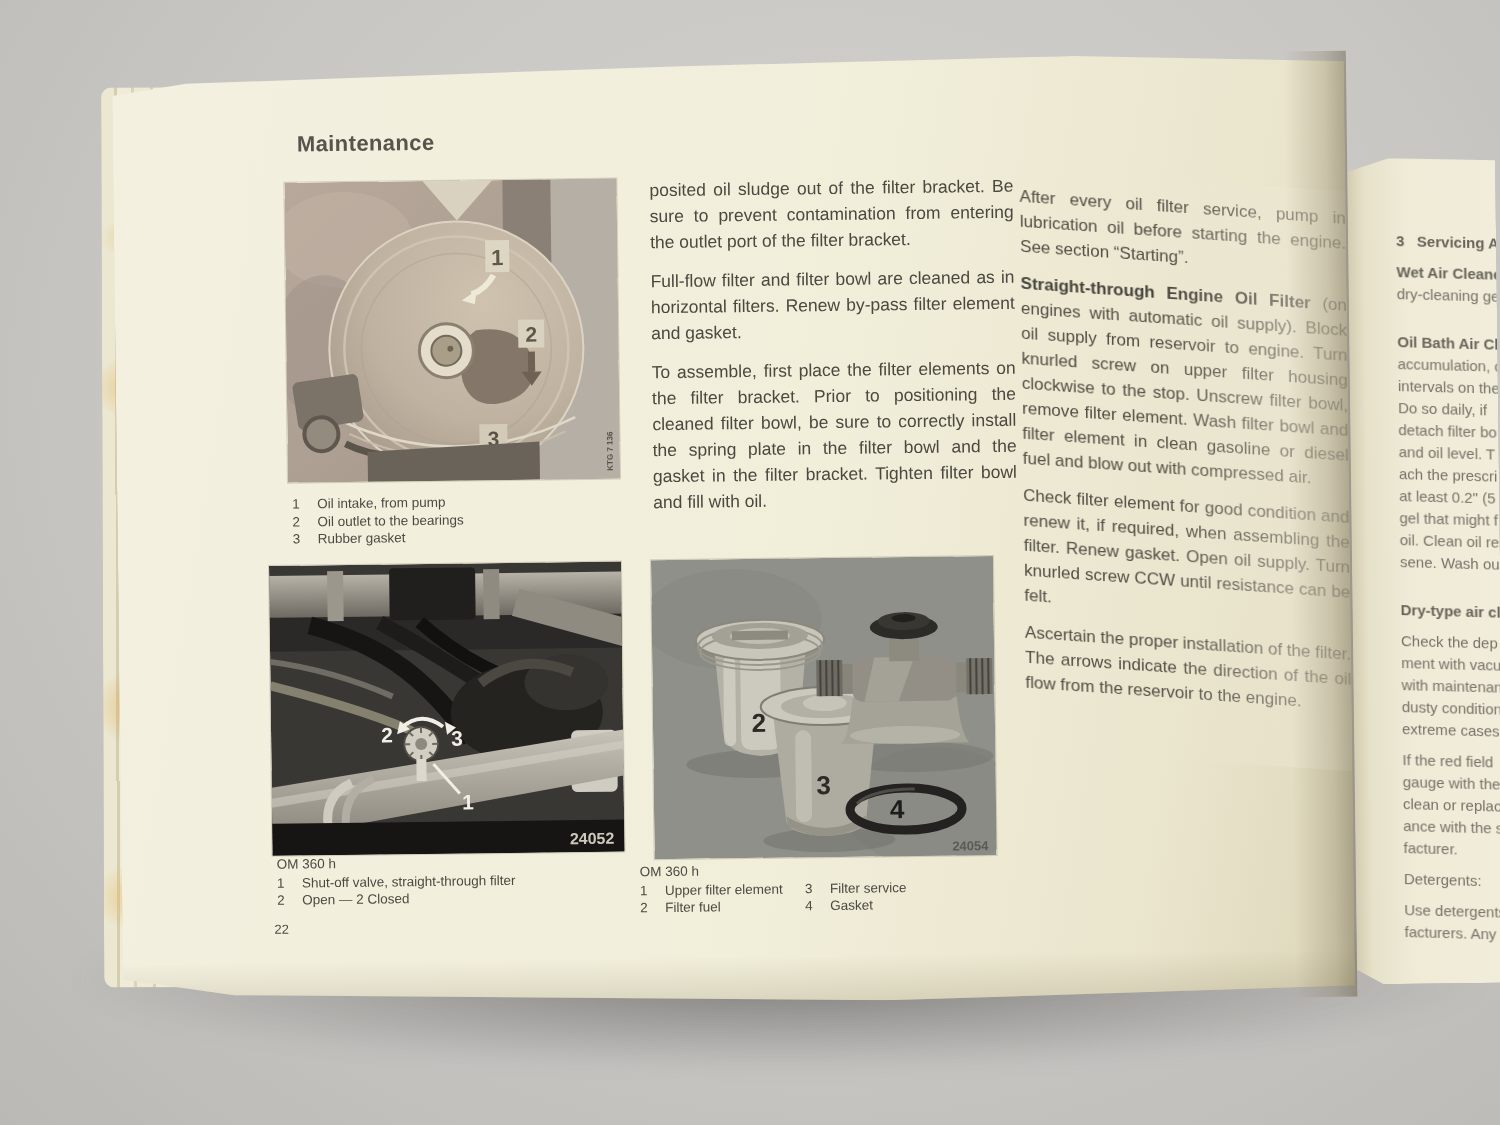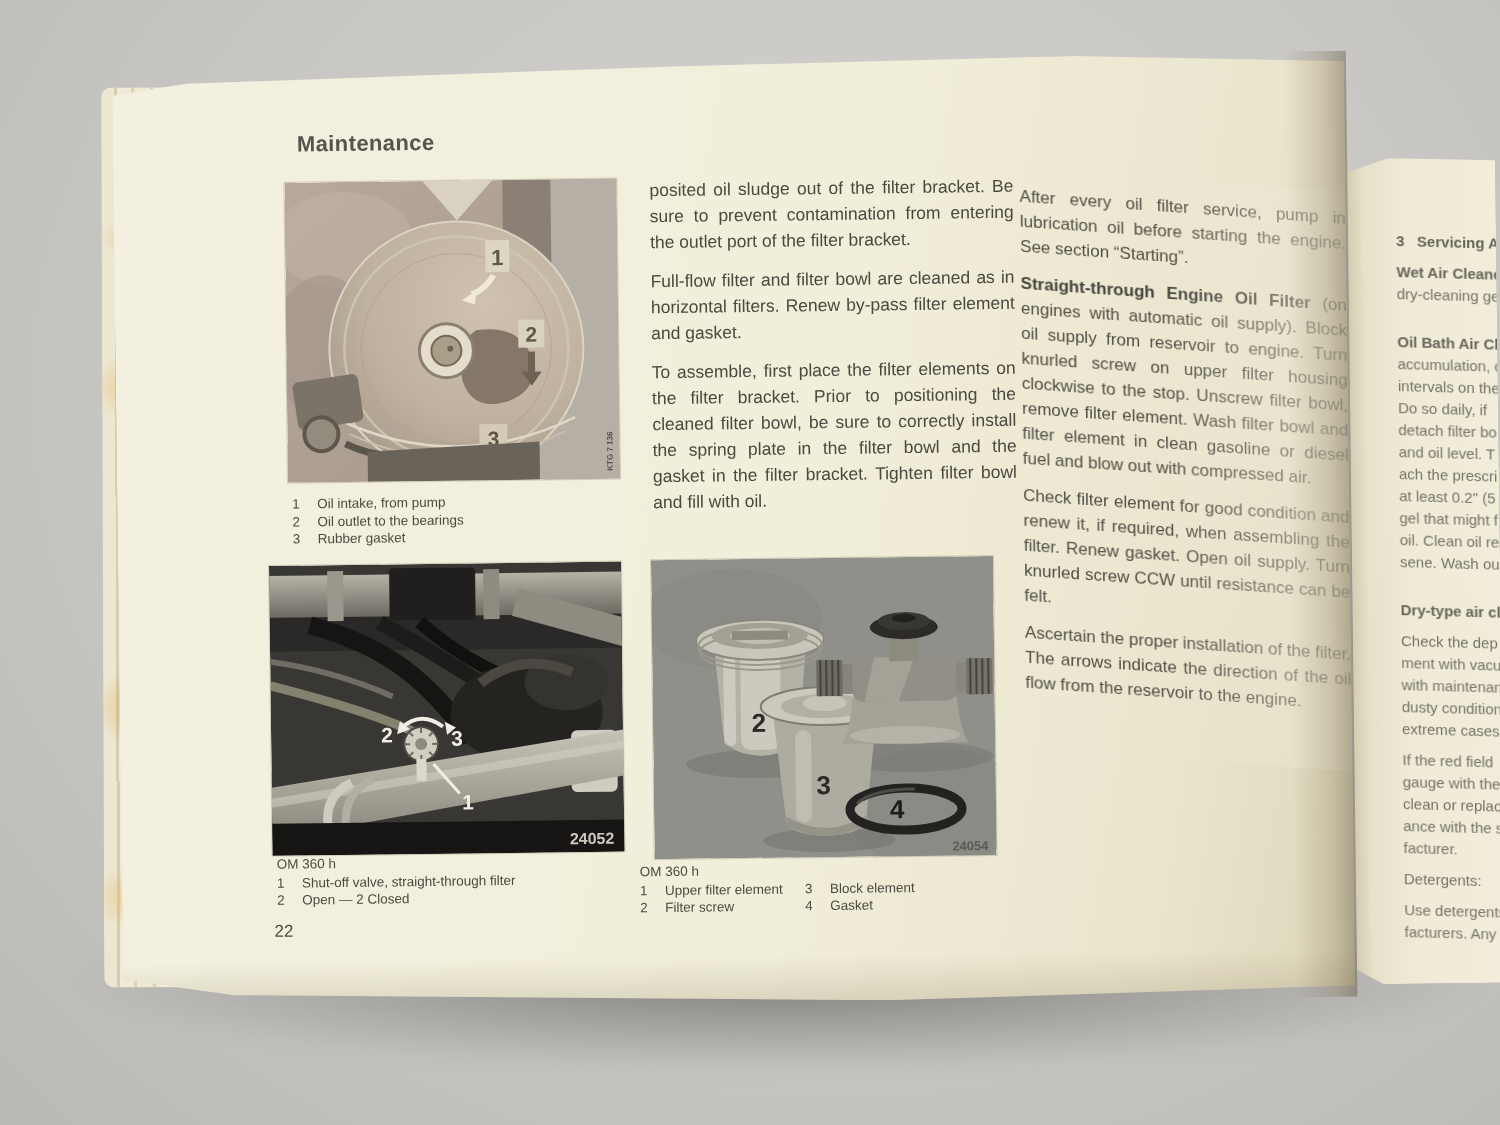--- a/index.html
+++ b/index.html
@@ -56,21 +56,21 @@
     position:absolute; left:1352px; top:166px; width:148px; height:826px;
     background: linear-gradient(90deg, #d3ccb1 0, #e6e1c9 16px, #efebd7 58px, #f1edda 100%);
     clip-path: polygon(0 1.6%, 28% 0, 100% .4%, 100% 100%, 18% 100%, 0 98.2%);
     overflow:hidden;
   }
 
   .heading {
     position:absolute; left:184px; top:66px;
     font-size:22px; font-weight:bold; color:#56544c; letter-spacing:.4px;
   }
-  .pagenum { position:absolute; left:152px; top:856px; font-size:17px; color:#4c4a42; }
+  .pagenum { position:absolute; left:152px; top:856px; font-size:13px; color:#4c4a42; }
 
   .photo { position:absolute; box-shadow:0 0 0 1px rgba(120,112,92,.25); }
   .photo svg { display:block; }
   .photo1 { left:171px; top:117px; }
   .photo2 { left:151px; top:500px; }
   .photo3 { left:533px; top:499px; }
 
   .caps { position:absolute; font-size:13.5px; line-height:17.5px; color:#4c4a42; }
   .caps1 { left:175px; top:430px; }
   .caps2 { left:155px; top:790px; }
@@ -334,27 +334,27 @@
     <div class="caps caps3">
       <div class="cap-title">OM 360 h</div>
       <div class="caps3-cols">
         <div class="caps3-col1">
           <div class="cap-row">
               <span class="cap-n">1</span>
               <span>Upper filter element</span>
             </div>
           <div class="cap-row">
               <span class="cap-n">2</span>
-              <span>Filter screw</span>
+              <span>Filter fuel</span>
             </div>
         </div>
         <div>
           <div class="cap-row">
               <span class="cap-n">3</span>
-              <span>Block element</span>
+              <span>Filter service</span>
             </div>
           <div class="cap-row">
               <span class="cap-n">4</span>
               <span>Gasket</span>
             </div>
         </div>
       </div>
     </div>
 
     <div class="col col2">

